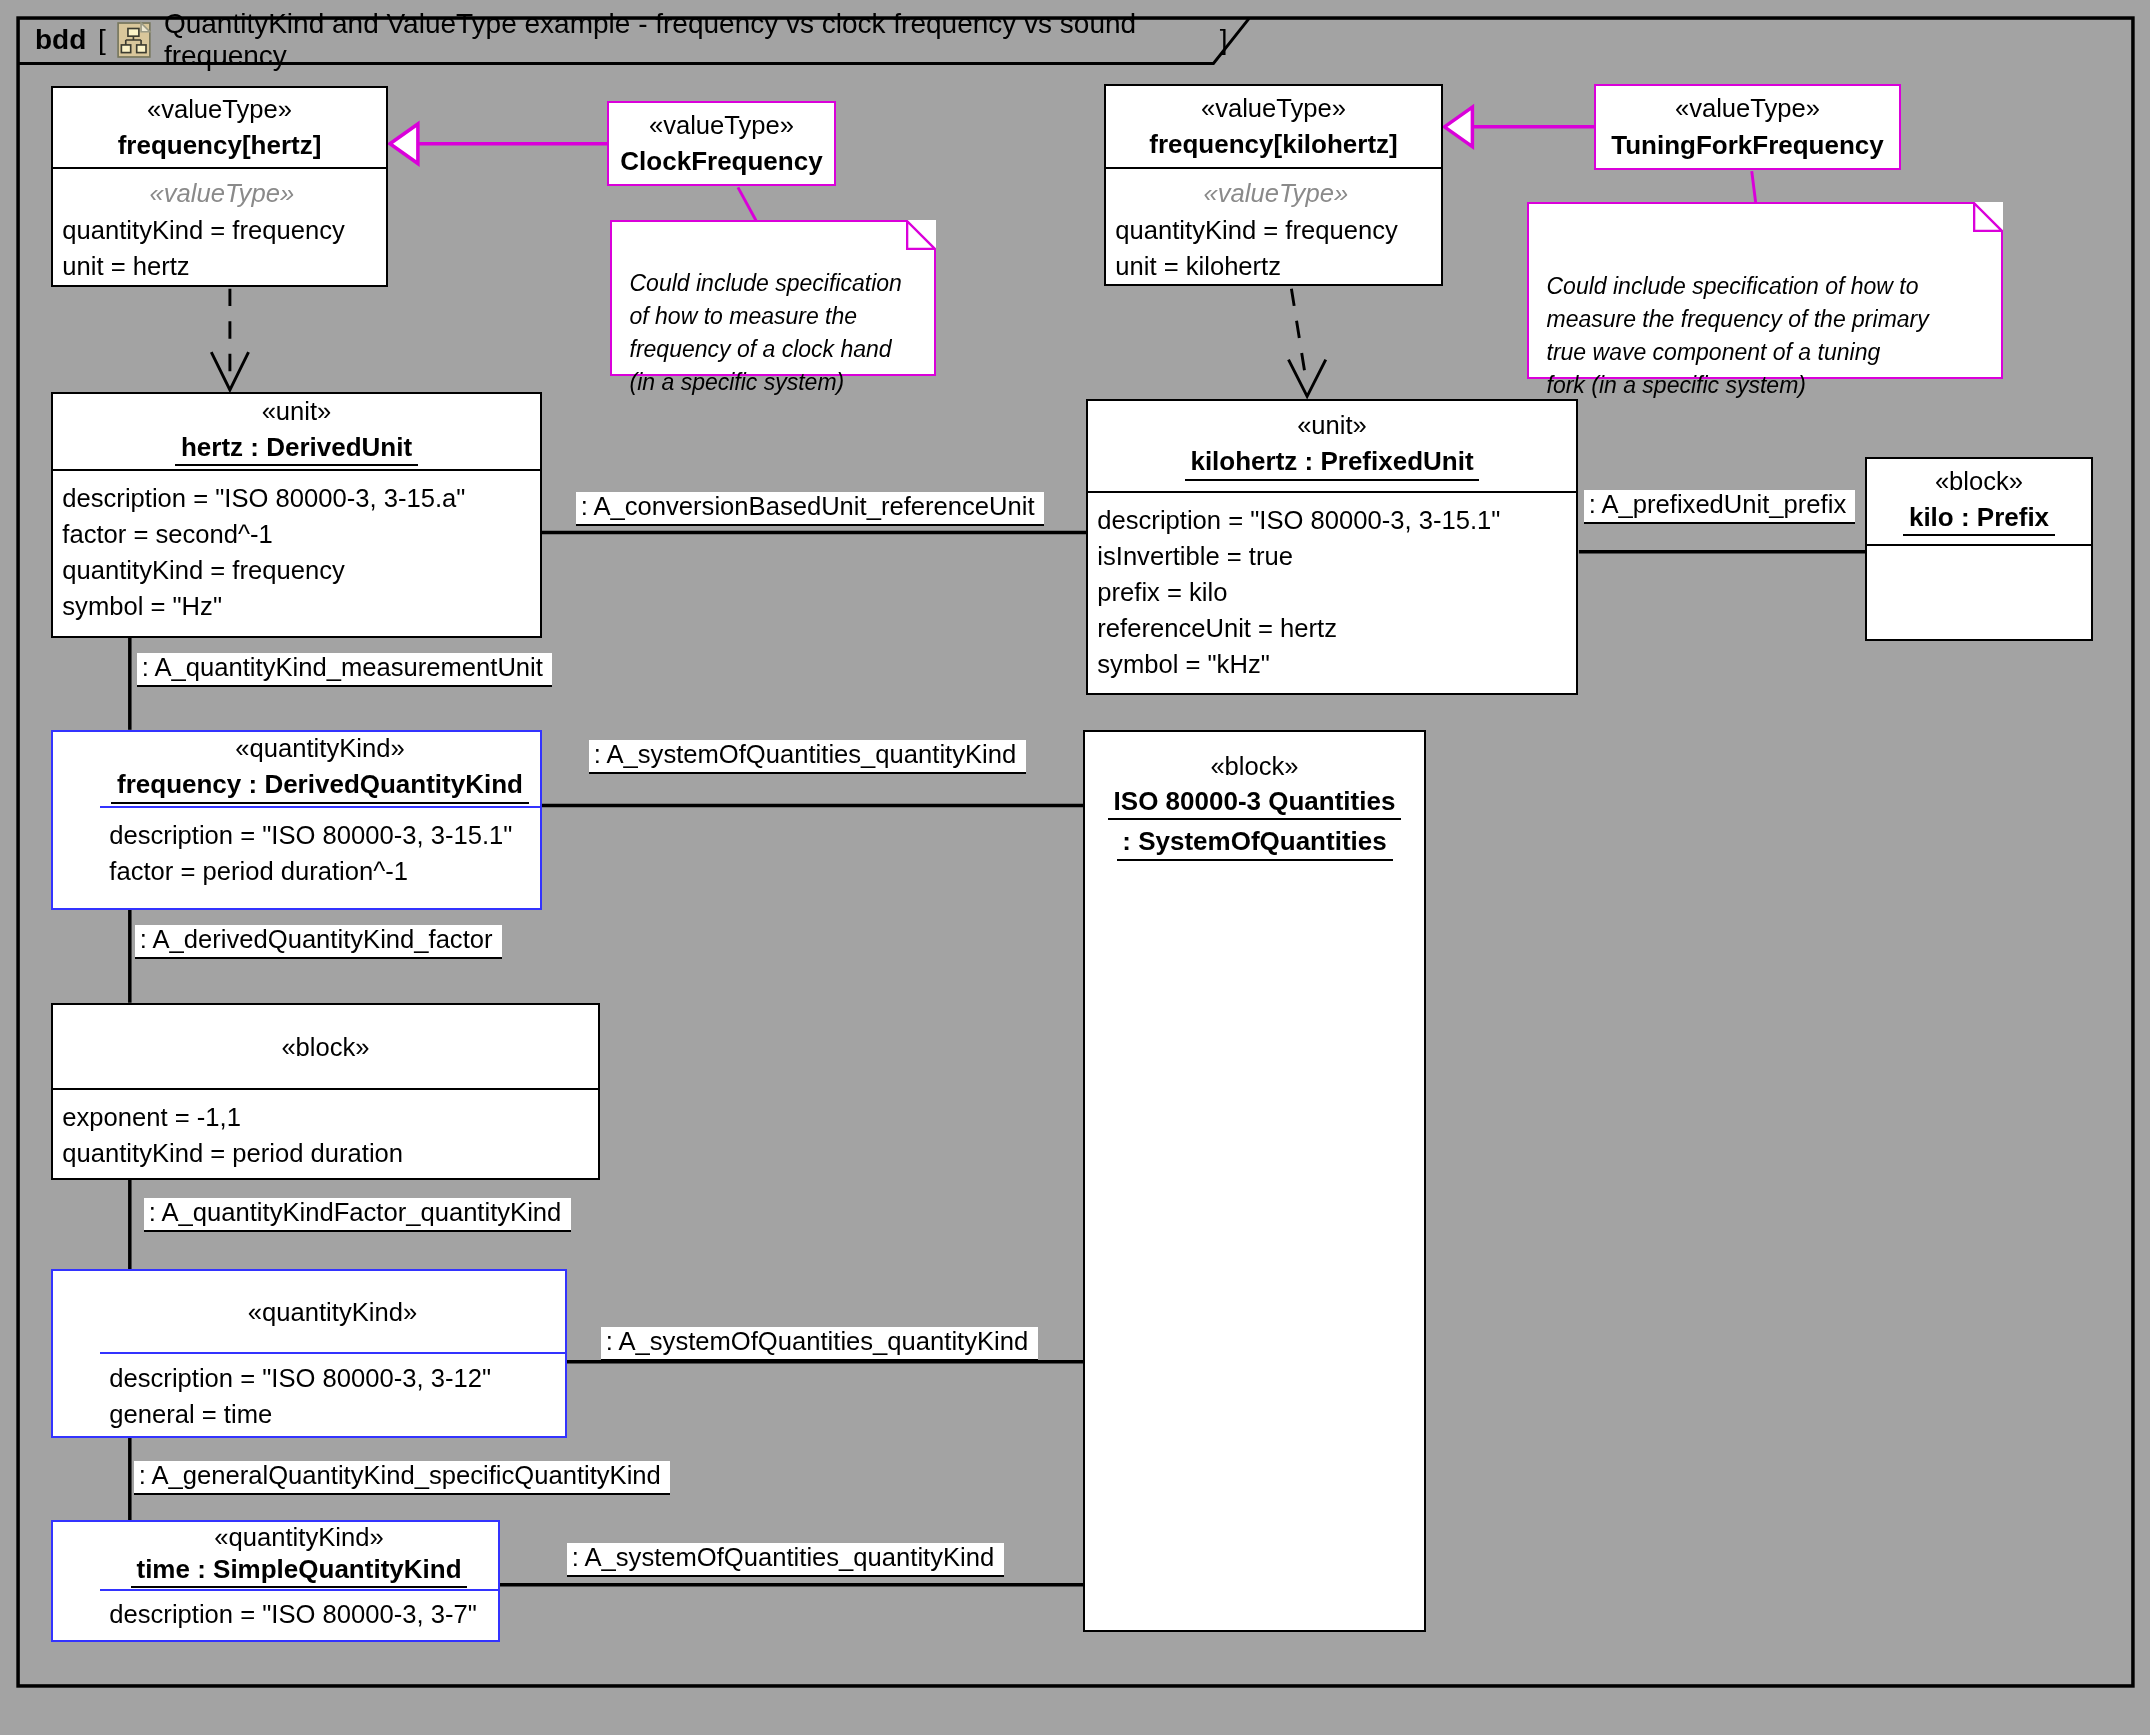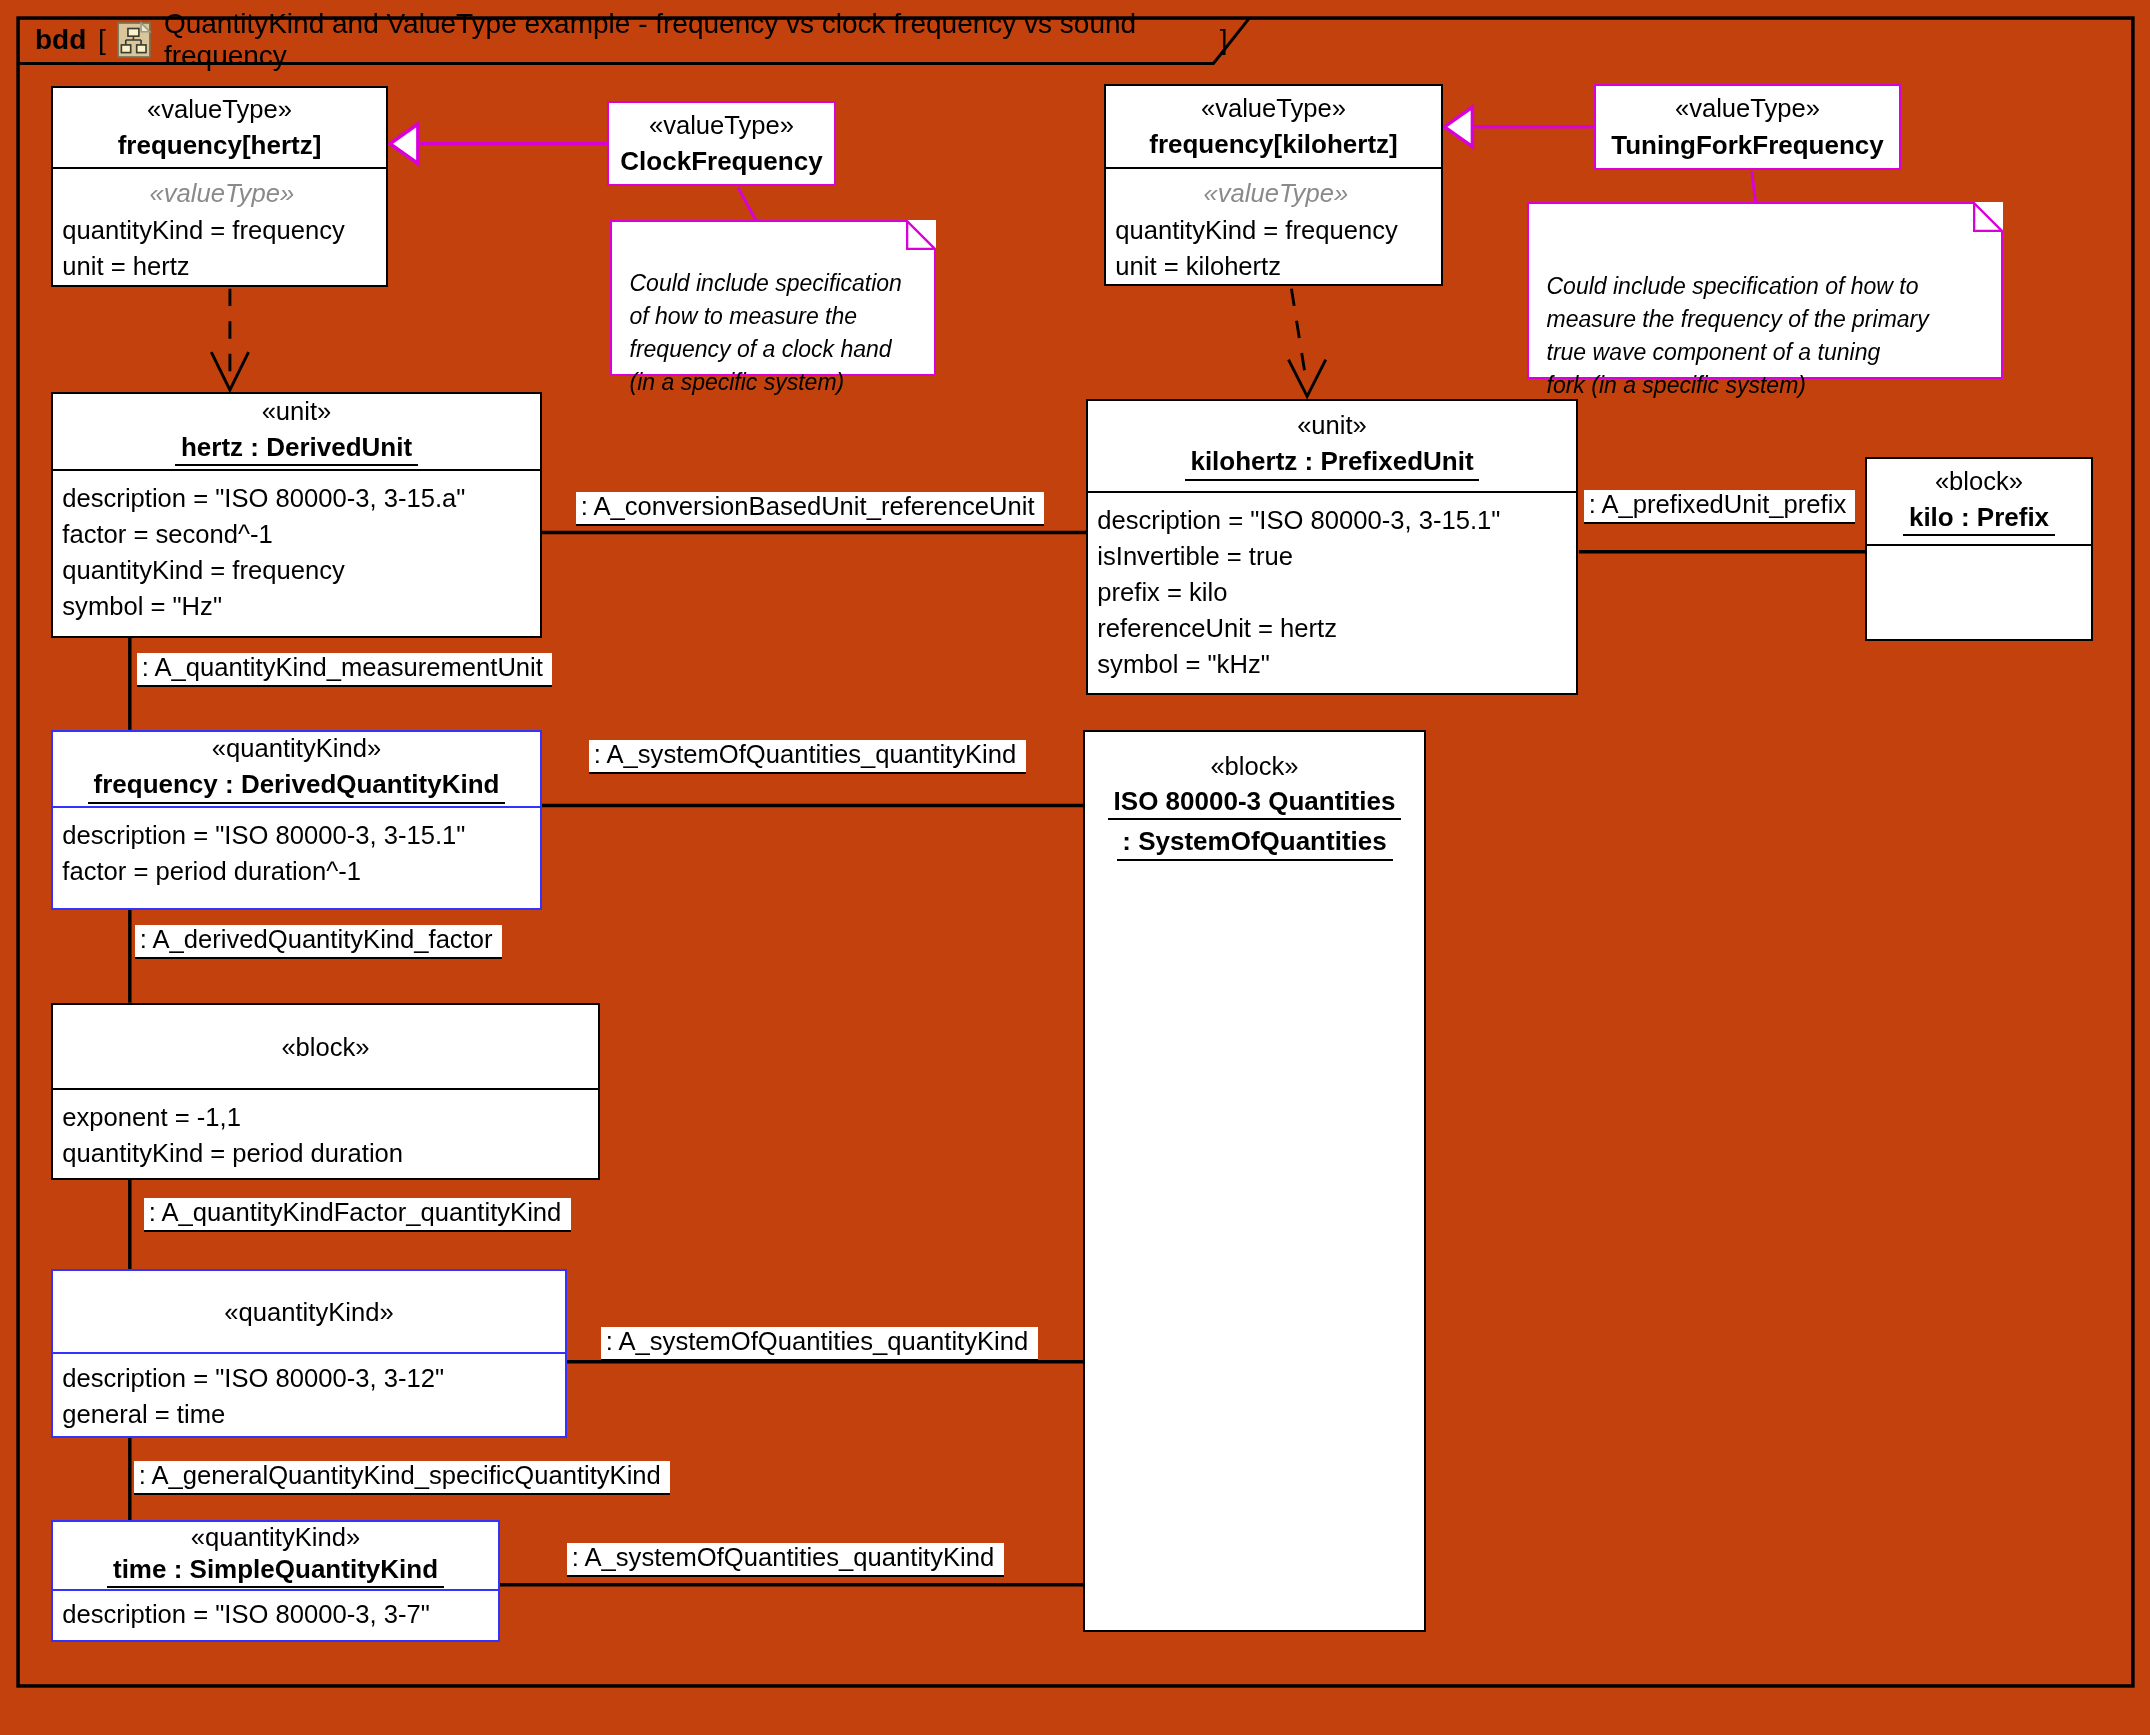--- a/index.html
+++ b/index.html
@@ -1,21 +1,21 @@
 <!DOCTYPE html>
 <html style="font-size:9.3px"><head>
 <meta charset="utf-8">
 <style>
   html,body{margin:0;padding:0;background:#ffffff;}
-  #canvas{position:relative;width:2151px;height:1736px;background:#c2410c;
+  #canvas{position:relative;width:2151px;height:1736px;background:#a3a3a3;
           font-family:"Liberation Sans",sans-serif;color:#000;}
   svg.overlay{position:absolute;left:0;top:0;width:2151px;height:1736px;}
 
   .box{position:absolute;background:#fff;border:2.9px solid #000;box-sizing:border-box;}
-  .box.blue{border-color:#3333ff;}
+  .box.blue{border-color:#3333ff;padding-left:47px;}
   .box.magenta{border-color:#da00da;}
   .title-comp{display:flex;flex-direction:column;align-items:center;justify-content:center;
               gap:8.1px;box-sizing:border-box;height:100%;}
   .title-comp.divided{border-bottom:2.9px solid #000;height:auto;}
   .blue .title-comp.divided{border-bottom-color:#3333ff;}
   .stereo{font-size:25.6px;line-height:28px;}
   .bname{font-size:26px;line-height:29px;font-weight:bold;white-space:nowrap;}
   .uline{border-bottom:2.3px solid #000;padding:0 5.8px 2.3px 5.8px;}
   .attrs{padding:9.3px 4.7px 0 9.3px;font-size:25.6px;line-height:36px;text-align:left;}
   .stereo-gray{color:#8a8a8a;font-style:italic;text-align:center;font-size:25.6px;line-height:30px;margin-bottom:3.5px;}

